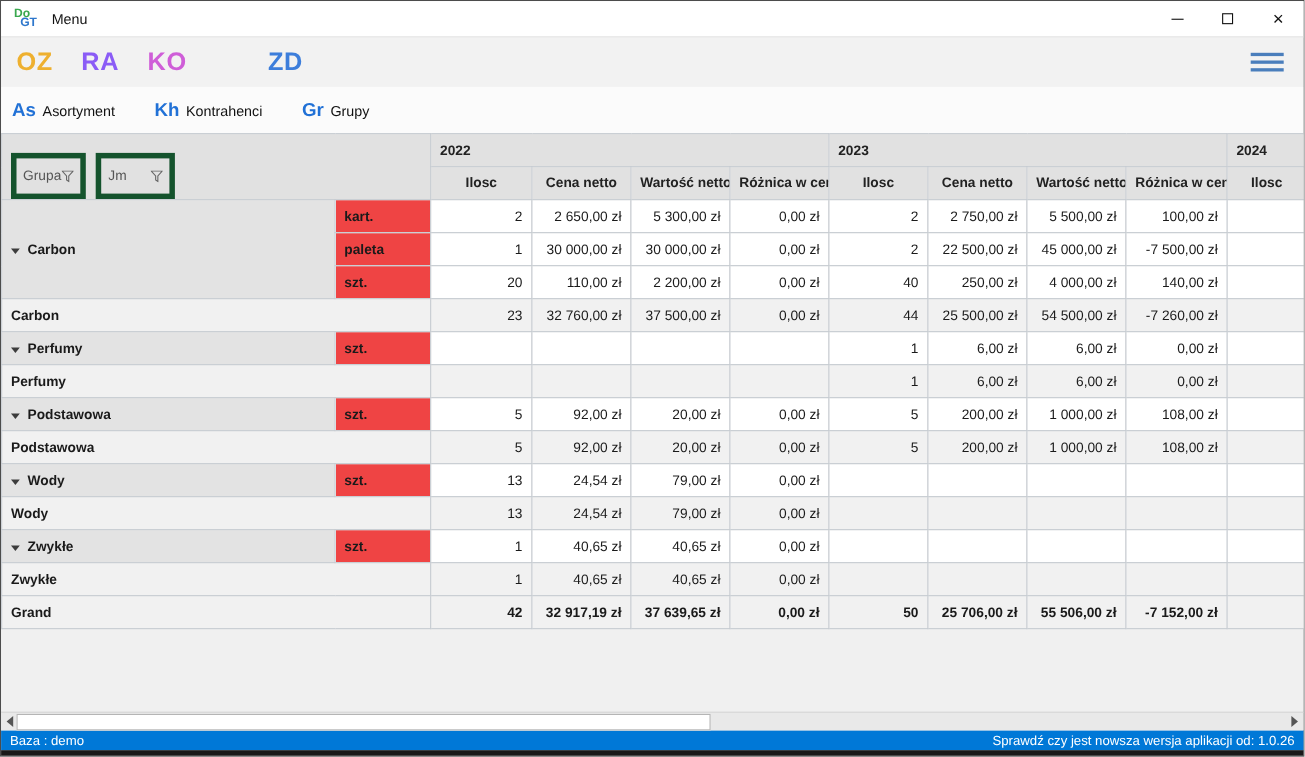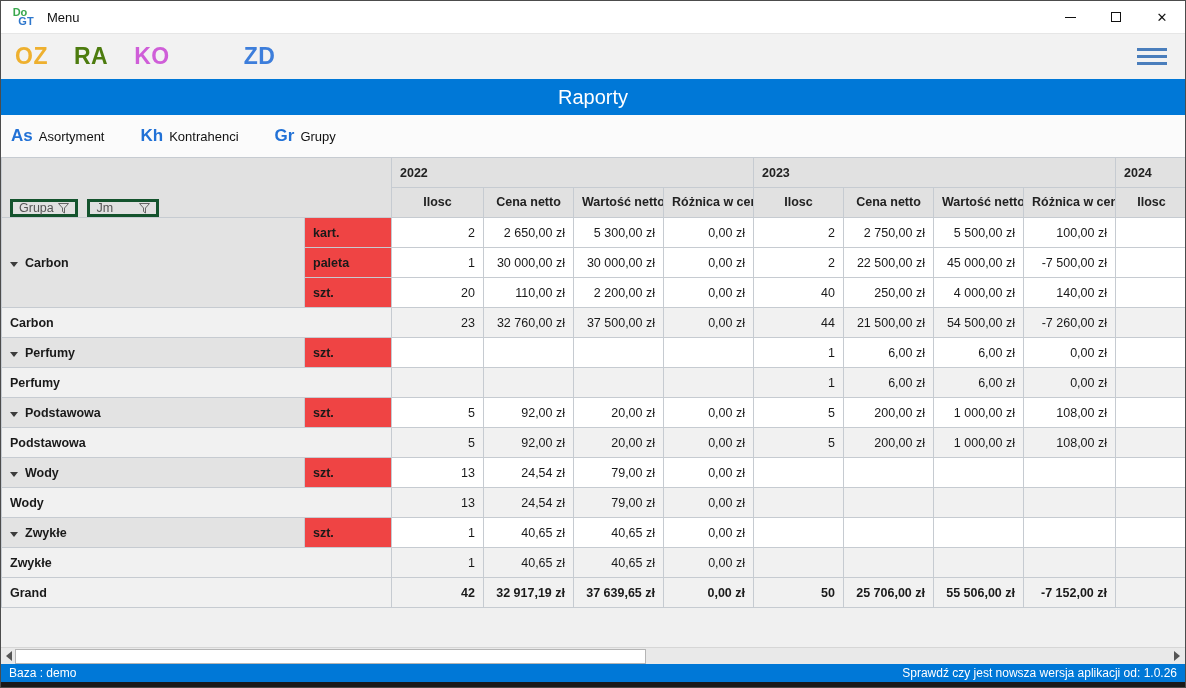--- a/index.html
+++ b/index.html
@@ -58,21 +58,21 @@
   table.report th, table.report td {
     border:1px solid #c6cbd1; height:30px; padding:0 8px;
     overflow:hidden; white-space:nowrap;
   }
   table.report thead th { background:#e1e1e1; color:#222; font-weight:700; }
   th.year-cell { text-align:left; height:32px; border-bottom-color:#b5b5b5; }
   th.sub-cell { text-align:center; white-space:normal; line-height:1.15; padding:0 4px; border-bottom:1px solid #9fb9d2; }
   th.filter-cell { vertical-align:bottom; text-align:left; padding:0 0 4px 10px; }
   .filter-box {
     display:inline-flex; align-items:center; justify-content:space-between;
-    height:18px; border:3px solid #14532d; background:#e1e1e1;
+    height:42px; border:5px solid #14532d; background:#e1e1e1;
     color:#555; font-size:12.5px; font-weight:400; padding:0 6px; margin-right:6px; vertical-align:bottom;
   }
   .filter-box.grupa { width:68px; }
   .filter-box.jm { width:72px; }
   td.group-label {
     background:#e3e3e3; font-weight:700; text-align:left; border-left:none;
   }
   .tri { display:inline-block; width:0; height:0; border-left:4px solid transparent; border-right:4px solid transparent; border-top:5px solid #3c3c3c; margin-right:7px; }
   td.unit-cell { background:#ef4444; font-weight:700; text-align:left; }
   td.value-cell { background:#ffffff; text-align:right; }
@@ -122,34 +122,31 @@
         </div>
       <div class="win-btn">
           <span>✕</span>
         </div>
     </div>
   </div>
 
   <div class="navbar">
     <span id="nav-items" style="display:flex;align-items:center;">
         <span class="nav-item" style="color: rgb(238, 176, 47);">OZ</span>
-        <span class="nav-item" style="color: #4d7c0f;">RA</span>
+        <span class="nav-item" style="color: #8b5cf6;">RA</span>
         <span class="nav-item" style="color: rgb(207, 94, 216);">KO</span>
         <span class="nav-item" style="color: rgb(61, 126, 219); margin-left: 48px;">ZD</span>
       </span>
     <div class="hamburger">
       <span></span>
       <span></span>
       <span></span>
     </div>
   </div>
 
-  <div class="raporty-bar">
-    <span>Raporty</span>
-  </div>
 
   <div class="toolbar" id="toolbar">
       <div class="tool-item">
         <span class="tool-icon">As</span>
         <span class="tool-label">Asortyment</span>
       </div>
       <div class="tool-item">
         <span class="tool-icon">Kh</span>
         <span class="tool-label">Kontrahenci</span>
       </div>
@@ -245,21 +242,21 @@
             <td class="value-cell">140,00 zł</td>
             <td class="value-cell"></td>
           </tr>
           <tr class="summary">
             <td class="summary-label" colspan="2">Carbon</td>
             <td class="value-cell col-first">23</td>
             <td class="value-cell">32 760,00 zł</td>
             <td class="value-cell">37 500,00 zł</td>
             <td class="value-cell">0,00 zł</td>
             <td class="value-cell">44</td>
-            <td class="value-cell">21 500,00 zł</td>
+            <td class="value-cell">25 500,00 zł</td>
             <td class="value-cell">54 500,00 zł</td>
             <td class="value-cell">-7 260,00 zł</td>
             <td class="value-cell"></td>
           </tr>
           <tr class="group">
             <td class="group-label" rowspan="1"><span class="tri"></span><span>Perfumy</span></td>
             <td class="unit-cell">szt.</td>
             <td class="value-cell col-first"></td>
             <td class="value-cell"></td>
             <td class="value-cell"></td>

